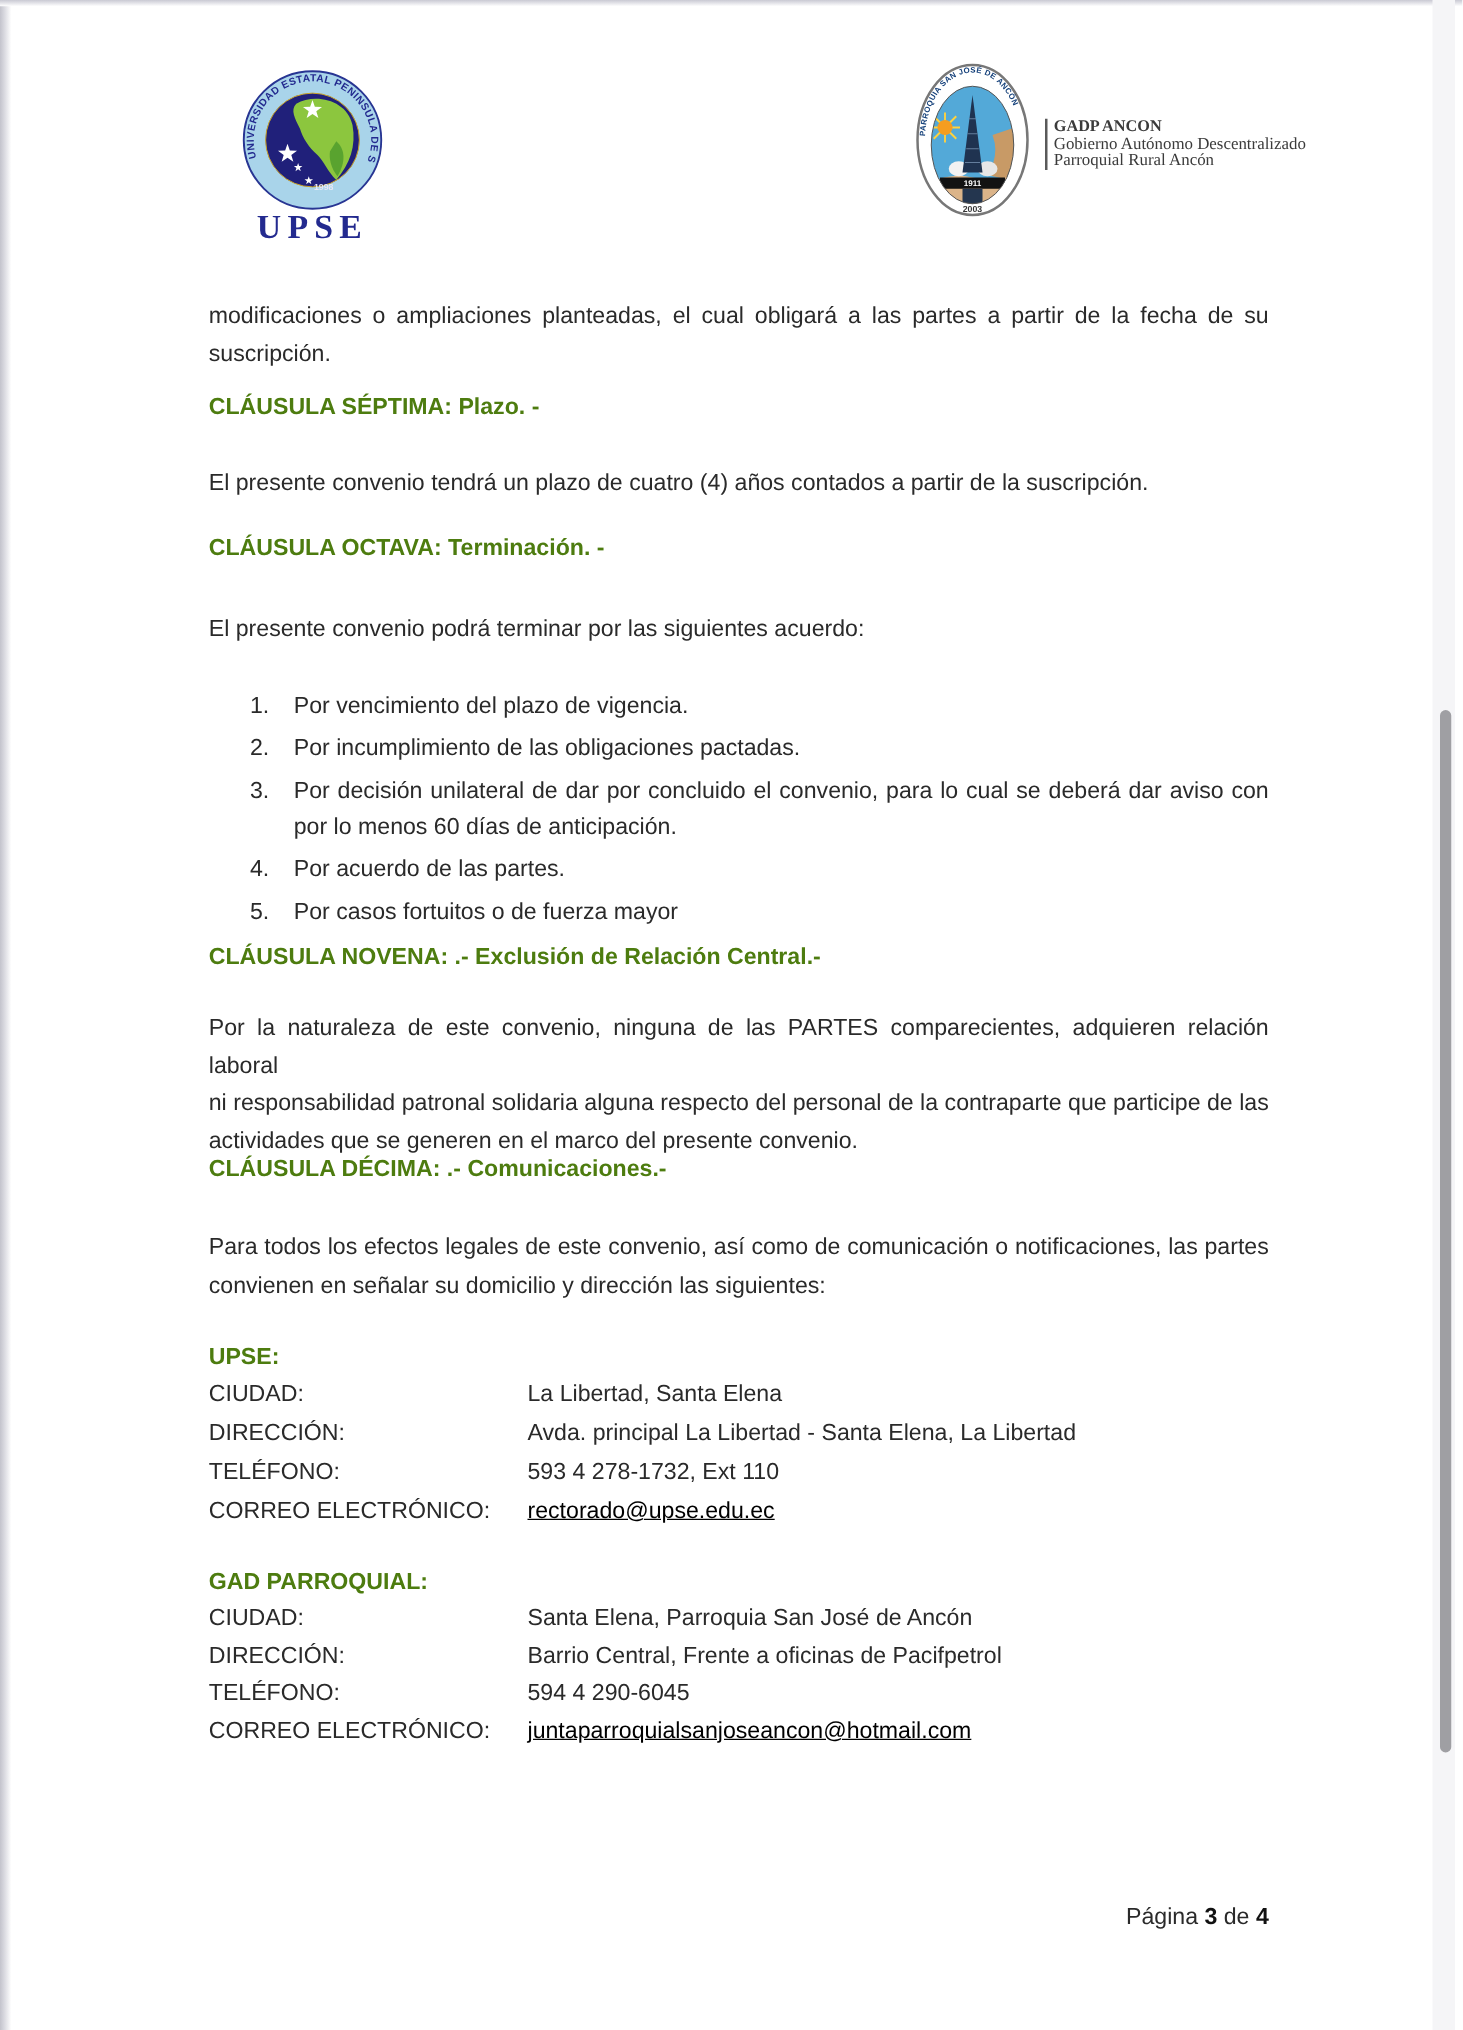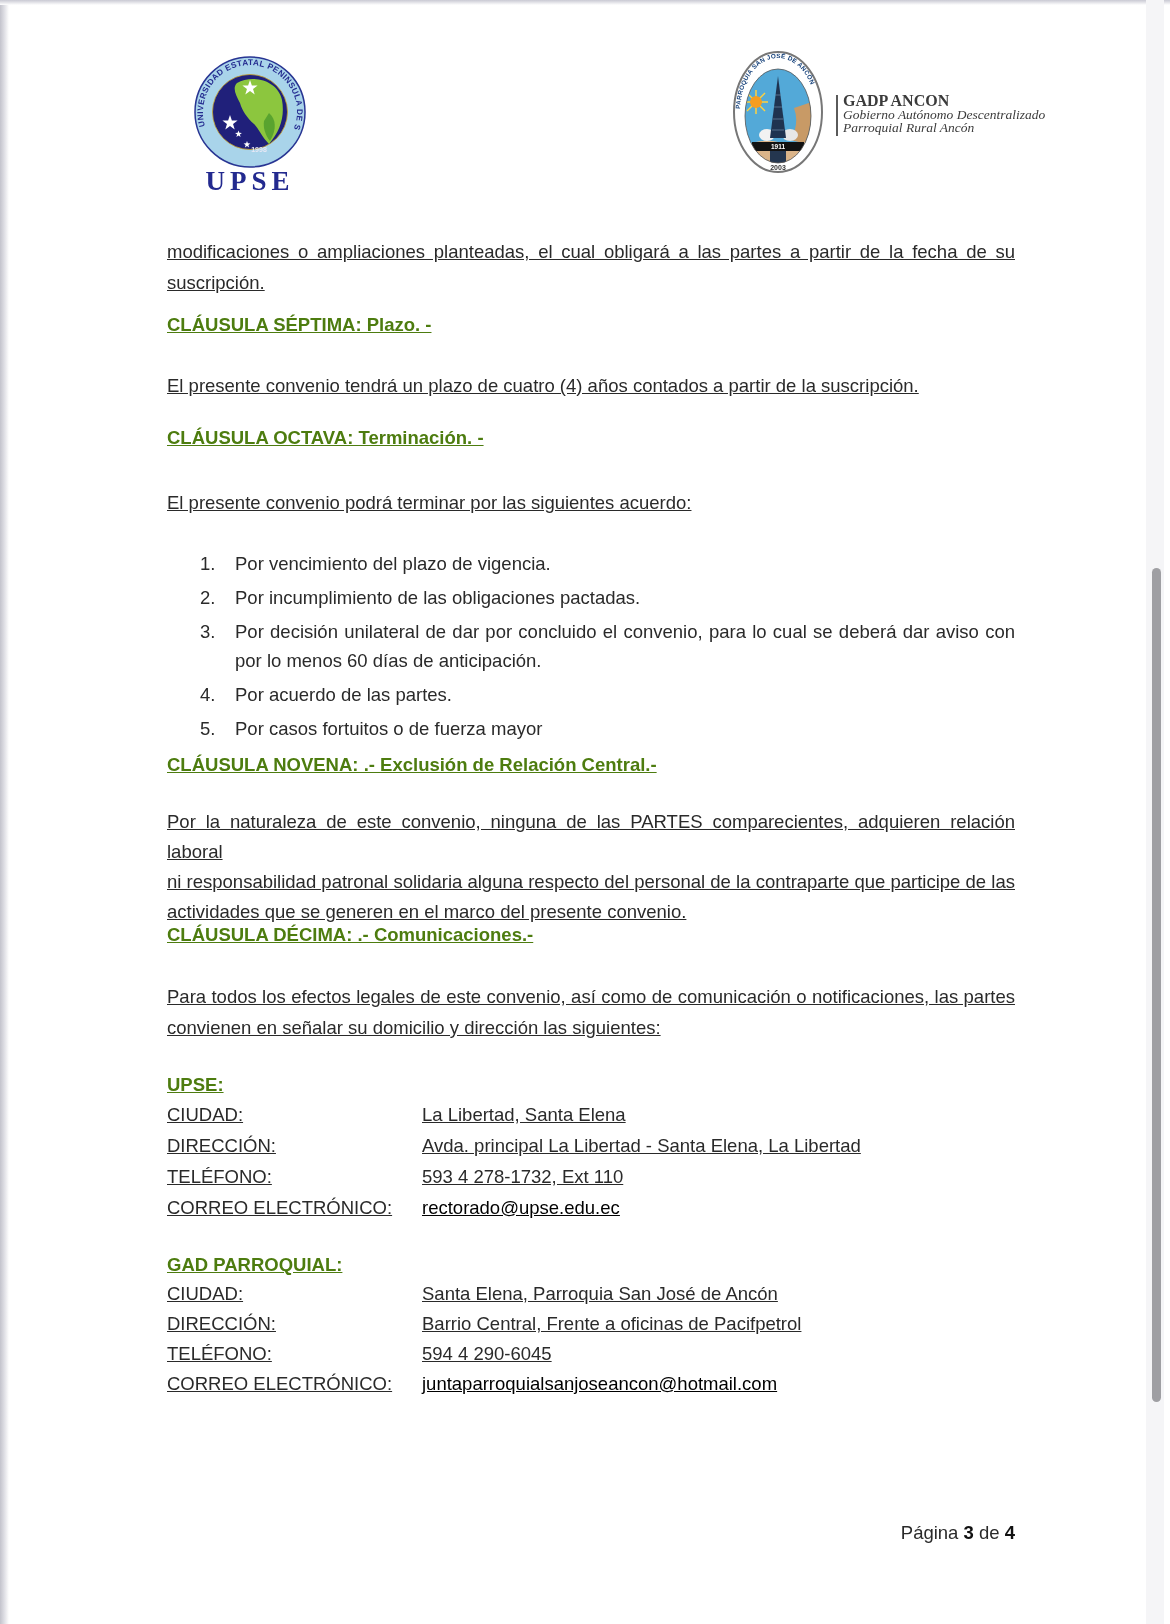--- a/index.html
+++ b/index.html
@@ -7,43 +7,43 @@
     width:1170px;height:1624px;position:relative;background:#ffffff;
     font-family:"Liberation Sans",sans-serif;color:#2a2a2a;overflow:hidden;
   }
   .edge-left{position:absolute;left:0;top:0;width:9px;height:100%;
     background:linear-gradient(to right,#c3c3cc 0%,#dddde3 45%,#ffffff 100%);}
   .edge-top{position:absolute;left:0;top:0;width:100%;height:5px;
     background:linear-gradient(to bottom,#c9c9d3 0%,#ffffff 100%);}
   .sb-track{position:absolute;left:1146px;top:0;width:18px;height:100%;background:#f5f5f7;}
   .sb-thumb{position:absolute;left:1152px;top:568px;width:9px;height:834px;
     background:#9f9fa3;border-radius:5px;}
-  .blk{position:absolute;left:167px;width:848px;font-size:18.5px;text-decoration:underline;}
+  .blk{position:absolute;left:167px;width:848px;font-size:18.5px;}
   .hd{font-weight:bold;color:#4d7c0f;}
   .pl{line-height:30px;}
   .lh31{line-height:31px;}
   .jl{text-align:justify;text-align-last:justify;}
   .olist{position:absolute;left:167px;width:848px;font-size:18.5px;}
   .oitem{display:flex;line-height:29px;margin-bottom:5px;}
   .onum{width:35px;flex:0 0 35px;margin-left:33px;}
   .otext{flex:1;}
   .crow{display:flex;line-height:31px;align-items:center;}
   .crow.g{line-height:30px;}
   .clabel{width:255px;flex:0 0 255px;}
   .cvalue{flex:1;}
   a.maillink{color:#000000;text-decoration:underline;cursor:pointer;}
   .footer{position:absolute;left:167px;top:1522px;width:848px;text-align:right;font-size:18.5px;}
   .footer b{color:#111;}
   .upse-logo{position:absolute;left:192px;top:55px;width:116px;height:140px;}
   .ancon-logo{position:absolute;left:732px;top:50px;width:330px;height:128px;}
   .ancon-seal{position:absolute;left:0;top:0;width:92px;height:125px;}
   .ancon-sep{position:absolute;left:104px;top:45px;width:2px;height:41px;background:#5a5a5a;}
   .ancon-text{position:absolute;left:111px;top:43px;font-family:"Liberation Serif",serif;color:#3b3b3b;white-space:nowrap;}
-  .ancon-title{font-size:16px;font-weight:bold;line-height:15px;}
-  .ancon-line{font-size:13.5px;line-height:13px;font-style:italic;}
+  .ancon-title{font-size:13px;font-weight:bold;line-height:15px;}
+  .ancon-line{font-size:13.5px;line-height:13px;}
 </style>
 </head>
 <body>
 
 <div class="edge-left"></div>
 <div class="edge-top"></div>
 <div class="sb-track"></div>
 <div class="sb-thumb"></div>
 
 <svg class="upse-logo" viewBox="0 0 116 140">

